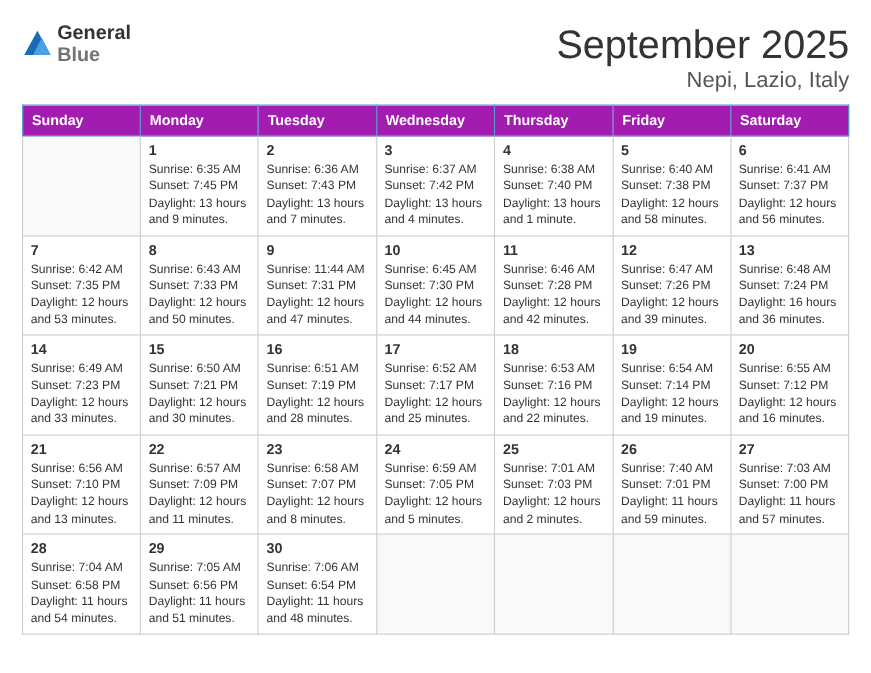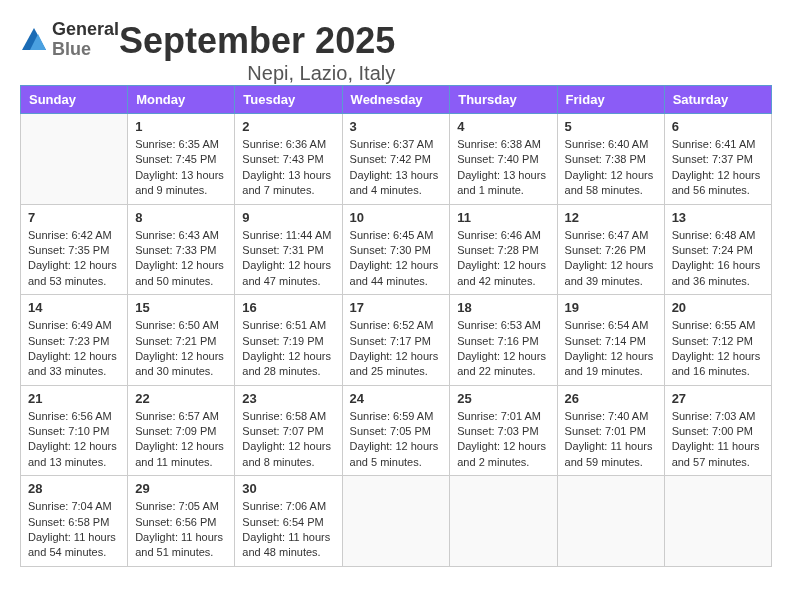--- a/index.html
+++ b/index.html
@@ -5,21 +5,23 @@
     * { box-sizing: border-box; margin: 0; padding: 0; }
     body {
       font-family: Arial, sans-serif;
       background: #fff;
       width: 792px;
       min-height: 612px;
       padding: 20px;
     }
     .header-area {
       display: flex;
+      justify-content: space-between;
       align-items: flex-start;
+      margin-bottom: 10px;
     }
     .logo {
       display: flex;
       align-items: center;
     }
     .logo-text {
       display: flex;
       flex-direction: column;
       line-height: 1.1;
     }
@@ -36,34 +38,34 @@
     .logo-icon {
       width: 28px;
       height: 28px;
       margin-right: 4px;
     }
     .month-title-area {
       text-align: right;
     }
     .month-title {
       font-size: 36px;
-      font-weight: bold;
+      font-weight: normal;
       color: #333;
     }
     .location-title {
       font-size: 20px;
       color: #555;
     }
     .calendar {
       width: 100%;
       border-collapse: collapse;
       border: 1px solid #ccc;
     }
     .calendar th {
-      background-color: #8b5cf6;
+      background-color: #a21caf;
       color: #fff;
       font-size: 13px;
       font-weight: bold;
       padding: 6px 8px;
       text-align: left;
       border: 1px solid #5a9ad0;
     }
     .calendar td {
       vertical-align: top;
       padding: 5px 7px;

